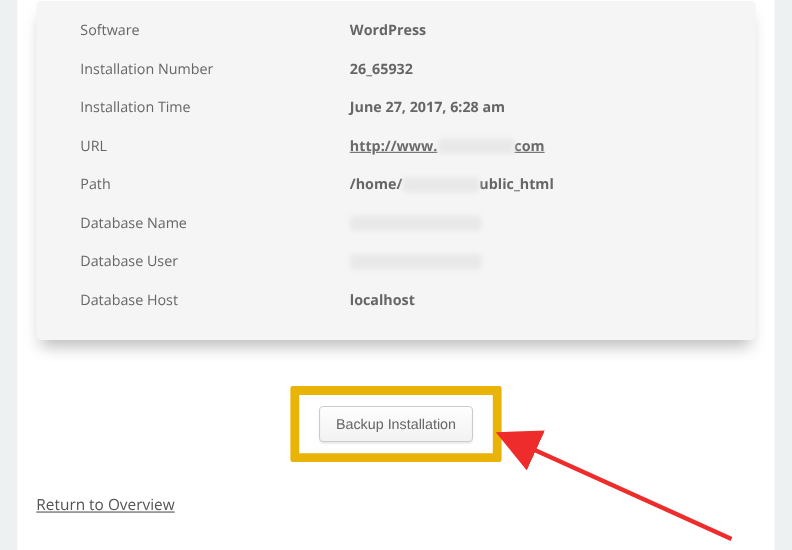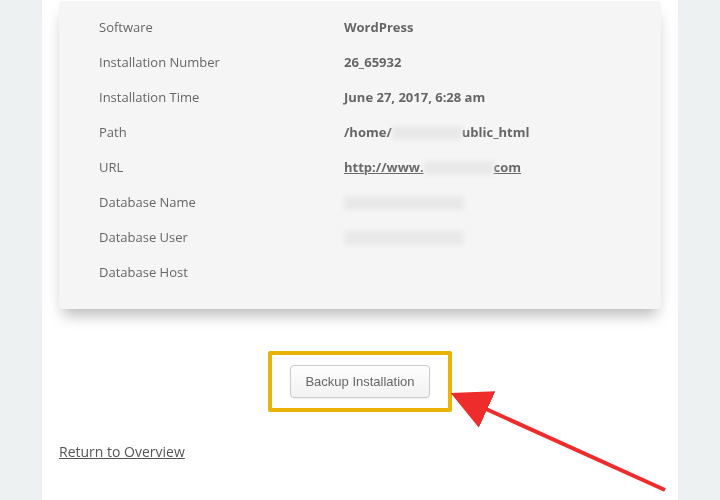--- a/index.html
+++ b/index.html
@@ -1,28 +1,28 @@
 <!DOCTYPE html>
 <html><head>
 <meta charset="utf-8">
 <style>
   html,body{margin:0;padding:0;width:720px;height:500px;overflow:hidden;font-family:"Open Sans","Helvetica Neue",Arial,sans-serif;color:#555;}
   body{background:#eef1f1;font-size:13px;}
-  .outer{background:#fff;border:1px solid #fff;margin:0 auto;width:636px;height:500px;box-sizing:border-box;padding:0 16px;}
+  .outer{background:#fff;border:1px solid #fff;margin:0 auto;width:688px;height:500px;box-sizing:border-box;padding:0 16px;}
   .card{background:#f5f5f5;padding:8px 40px 20px 40px;border-radius:4px;
         box-shadow:0 10px 14px -4px rgba(0,0,0,.28);}
   .row{display:flex;align-items:center;min-height:35px;}
   .lbl{flex:0 0 245px;color:#666;}
   .val{flex:1;color:#666;position:relative;font-weight:bold;}
   .val a{color:#6a6a6a;text-decoration:underline;word-break:break-all;}
   .redact{display:inline-block;height:14px;border-radius:4px;background:#e9e9e9;
           filter:blur(2px);vertical-align:middle;}
   .r-70{width:70px}.r-120{width:120px}
   .btn-wrap{text-align:center;margin-top:42px;}
-  .hl-box{display:inline-block;border:4px solid #eab308;padding:10px 18px;border-radius:2px;}
+  .hl-box{display:inline-block;border:8px solid #eab308;padding:10px 18px;border-radius:2px;}
   .btn{display:inline-block;background:linear-gradient(#fefefe,#f2f2f2);
        border:1px solid #ccc;border-radius:4px;padding:8px 14px;
        font-size:13px;color:#666;cursor:pointer;
        box-shadow:inset 0 1px 0 #fff,0 1px 2px rgba(0,0,0,.08);}
   .ret{display:block;text-align:left;margin-top:30px;color:#555;text-decoration:underline;font-size:14px;}
   svg.annot{position:absolute;top:0;left:0;width:720px;height:500px;pointer-events:none;}
 </style>
 </head>
 <body>
 
@@ -39,45 +39,46 @@
       <div class="val">26_65932</div>
     </div>
 
 
     <div class="row">
       <div class="lbl">Installation Time</div>
       <div class="val">June 27, 2017, 6:28 am</div>
     </div>
 
     <div class="row">
-      <div class="lbl">Path</div>
+      <div class="lbl">URL</div>
       <div class="val">
-        <span>/home/</span><span class="redact r-70"></span><span>ublic_html</span>
+        <a href="#"><span>http://www.</span><span class="redact r-70"></span><span>com</span></a>
       </div>
     </div>
 
     <div class="row">
-      <div class="lbl">URL</div>
+      <div class="lbl">Path</div>
       <div class="val">
-        <a href="#"><span>http://www.</span><span class="redact r-70"></span><span>com</span></a>
+        <span>/home/</span><span class="redact r-70"></span><span>ublic_html</span>
       </div>
     </div>
 
     <div class="row">
       <div class="lbl">Database Name</div>
       <div class="val"><span class="redact r-120"></span></div>
     </div>
 
     <div class="row">
       <div class="lbl">Database User</div>
       <div class="val"><span class="redact r-120"></span></div>
     </div>
 
     <div class="row">
       <div class="lbl">Database Host</div>
+      <div class="val">localhost</div>
     </div>
 
   </div>
 
   <div class="btn-wrap">
     <span class="hl-box">
       <button class="btn">Backup Installation</button>
     </span>
   </div>
 

